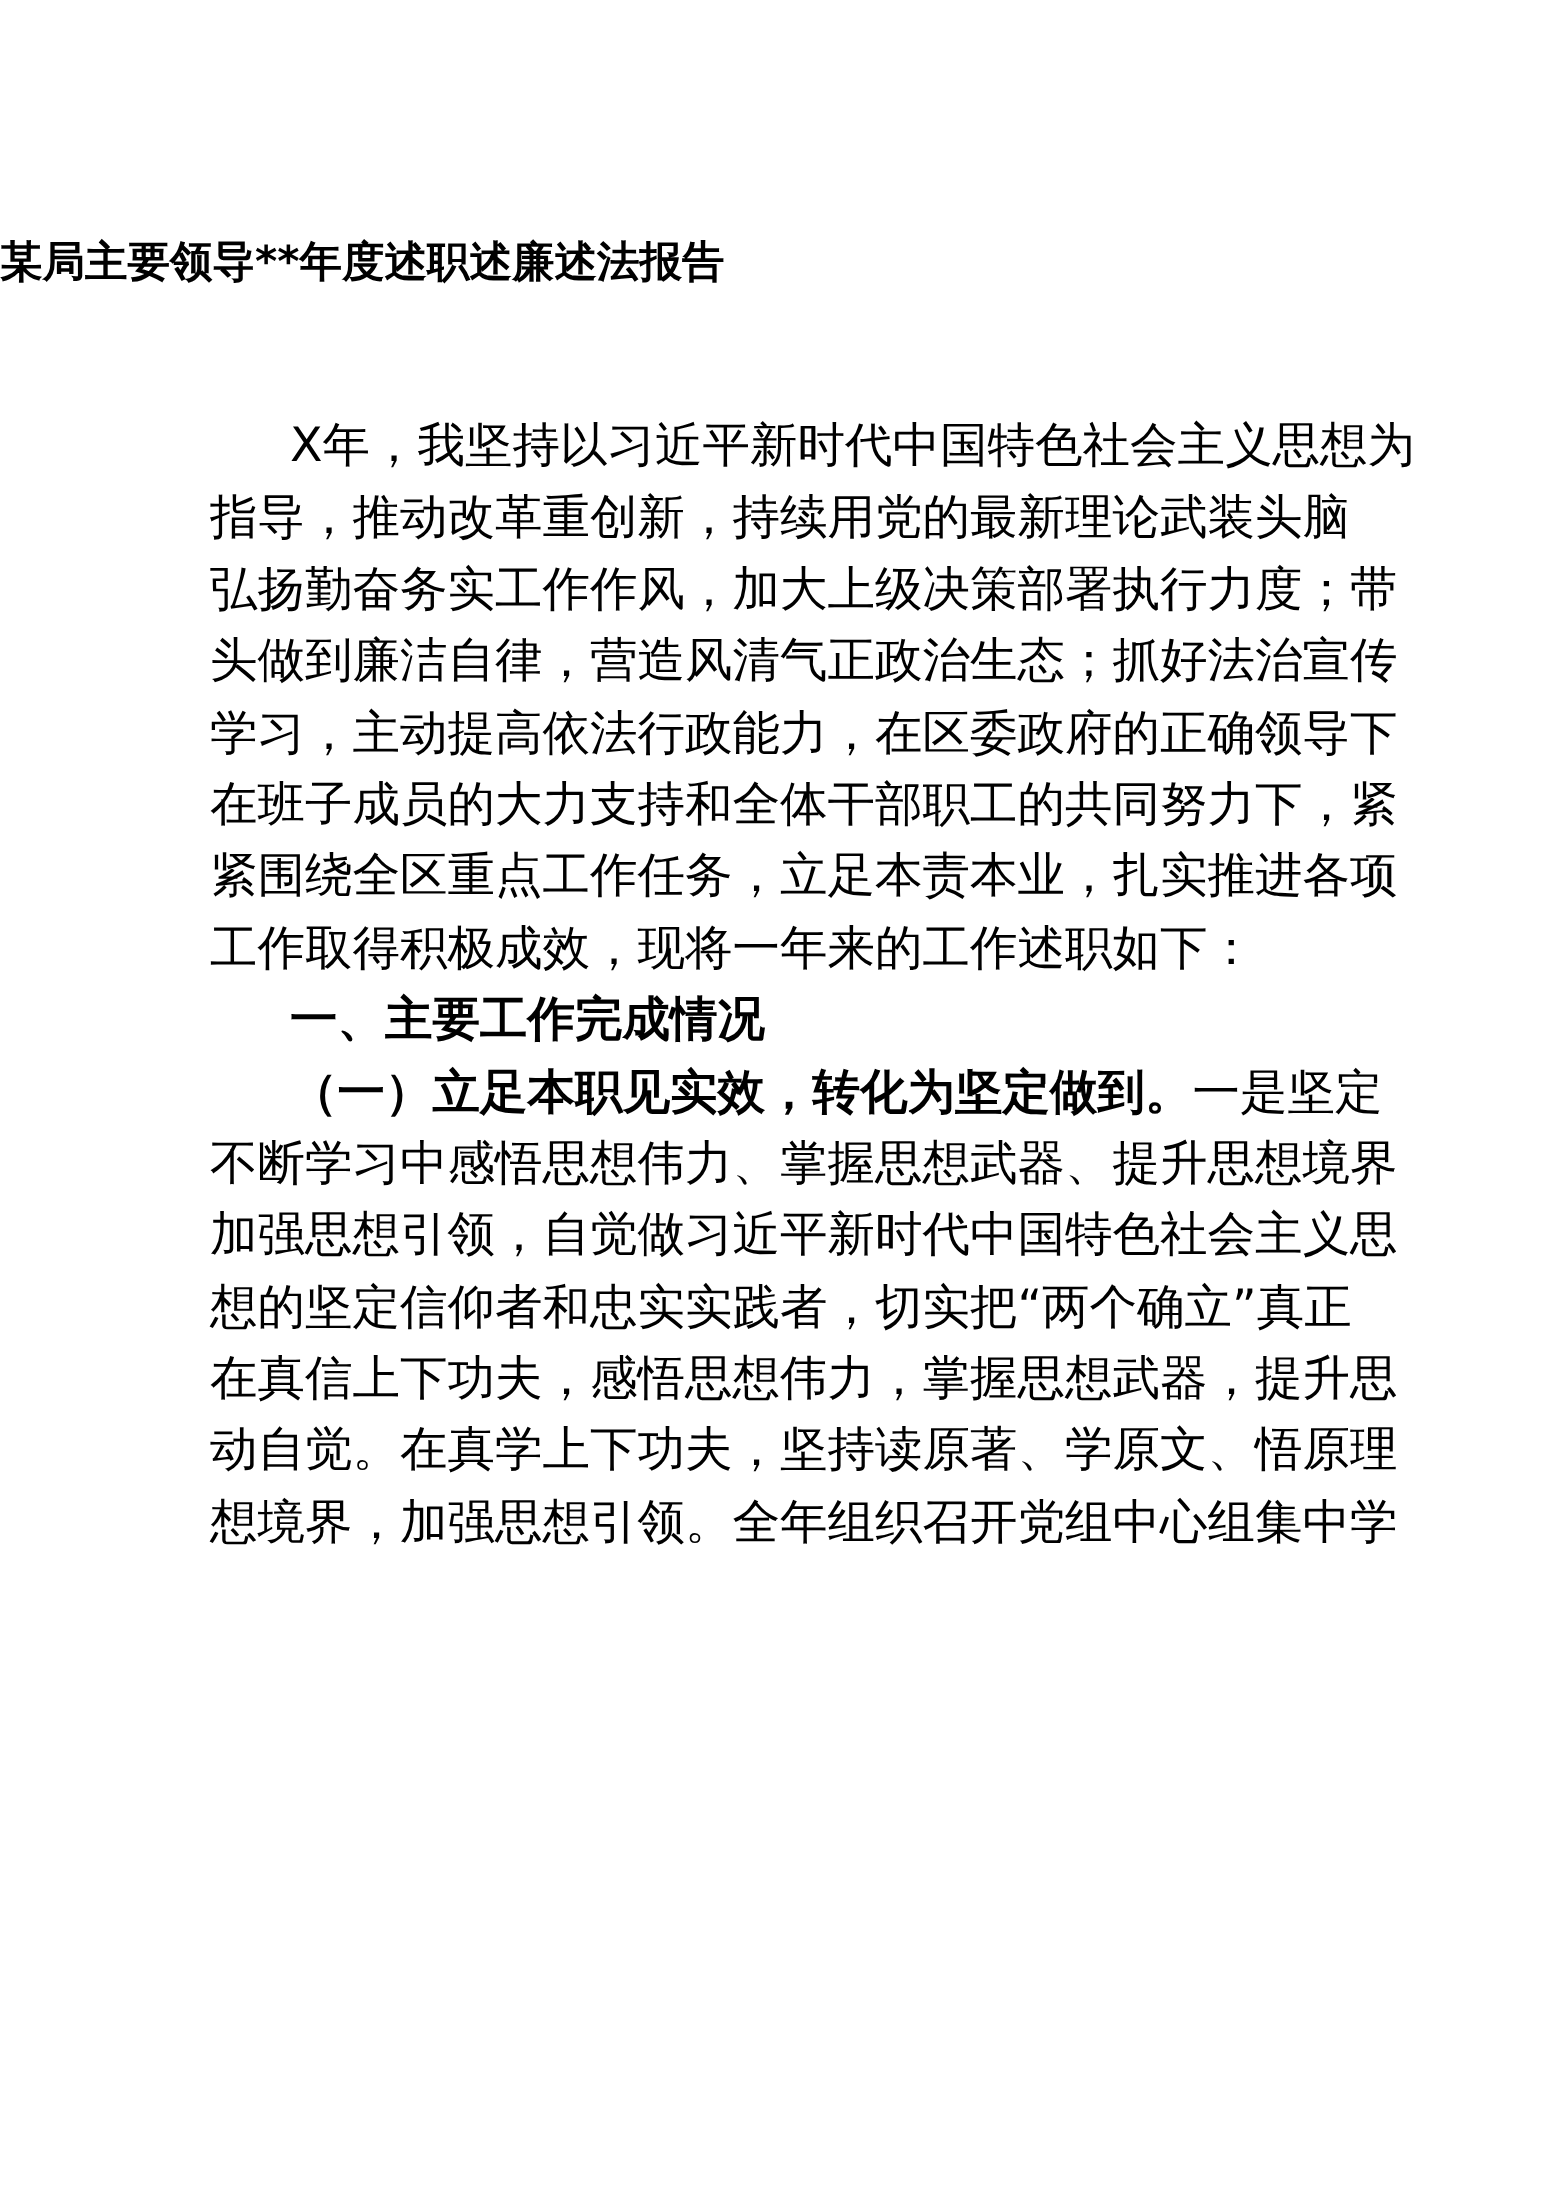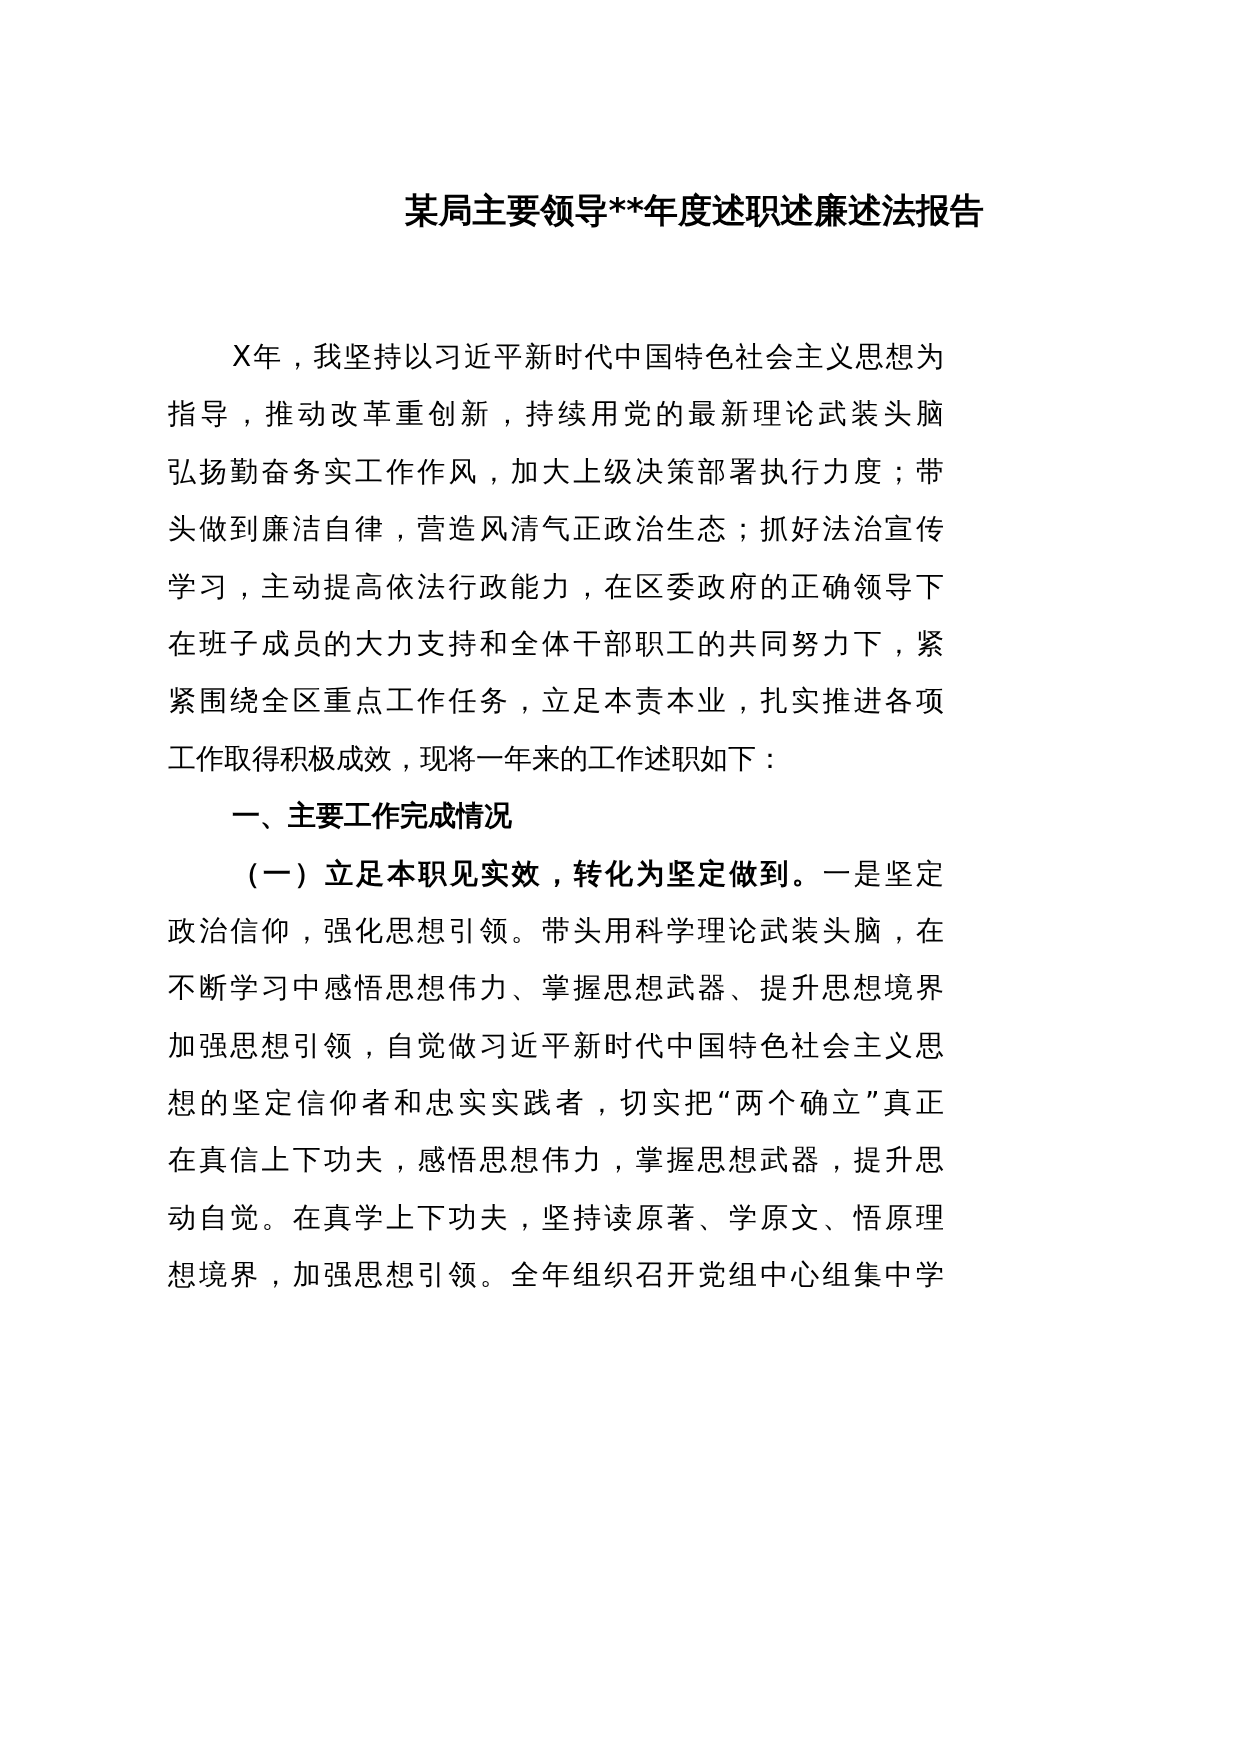--- a/index.html
+++ b/index.html
@@ -20,36 +20,36 @@
       left: 0; top: 0;
       width: 1240px;
       height: 1754px;
       background: #ffffff;
     }
     .title {
       position: absolute;
       left: 0;
       width: 984px;
       top: 186px;
-      text-align: right;
+      text-align: left;
       font-size: 34px;
       font-weight: bold;
       letter-spacing: 0px;
       line-height: 48px;
     }
     .body {
       position: absolute;
       left: 168px;
       top: 328px;
       width: 776px;
     }
     .line {
       height: 57.4px;
       line-height: 57.4px;
-      font-size: 28px;
+      font-size: 38px;
       white-space: nowrap;
       text-align: justify;
       text-align-last: justify;
       letter-spacing: 0;
     }
     .line.last {
       text-align-last: left;
     }
     .line.indent {
       padding-left: 64px;
@@ -80,21 +80,20 @@
       <div class="line">学习，主动提高依法行政能力，在区委政府的正确领导下</div>
       <div class="line">在班子成员的大力支持和全体干部职工的共同努力下，紧</div>
       <div class="line">紧围绕全区重点工作任务，立足本责本业，扎实推进各项</div>
       <div class="line last">工作取得积极成效，现将一年来的工作述职如下：</div>
     </div>
 
     <div class="line heading">一、主要工作完成情况</div>
 
     <div class="paragraph">
       <div class="line indent"><span class="bold">（一）立足本职见实效，转化为坚定做到。</span><span>一是坚定</span></div>
-      <div class="line">政治信仰，强化思想引领。带头用科学理论武装头脑，在</div>
       <div class="line">不断学习中感悟思想伟力、掌握思想武器、提升思想境界</div>
       <div class="line">加强思想引领，自觉做习近平新时代中国特色社会主义思</div>
       <div class="line">想的坚定信仰者和忠实实践者，切实把“两个确立”真正</div>
       <div class="line">在真信上下功夫，感悟思想伟力，掌握思想武器，提升思</div>
       <div class="line">动自觉。在真学上下功夫，坚持读原著、学原文、悟原理</div>
       <div class="line">想境界，加强思想引领。全年组织召开党组中心组集中学</div>
     </div>
 
   </div>
 </div>

